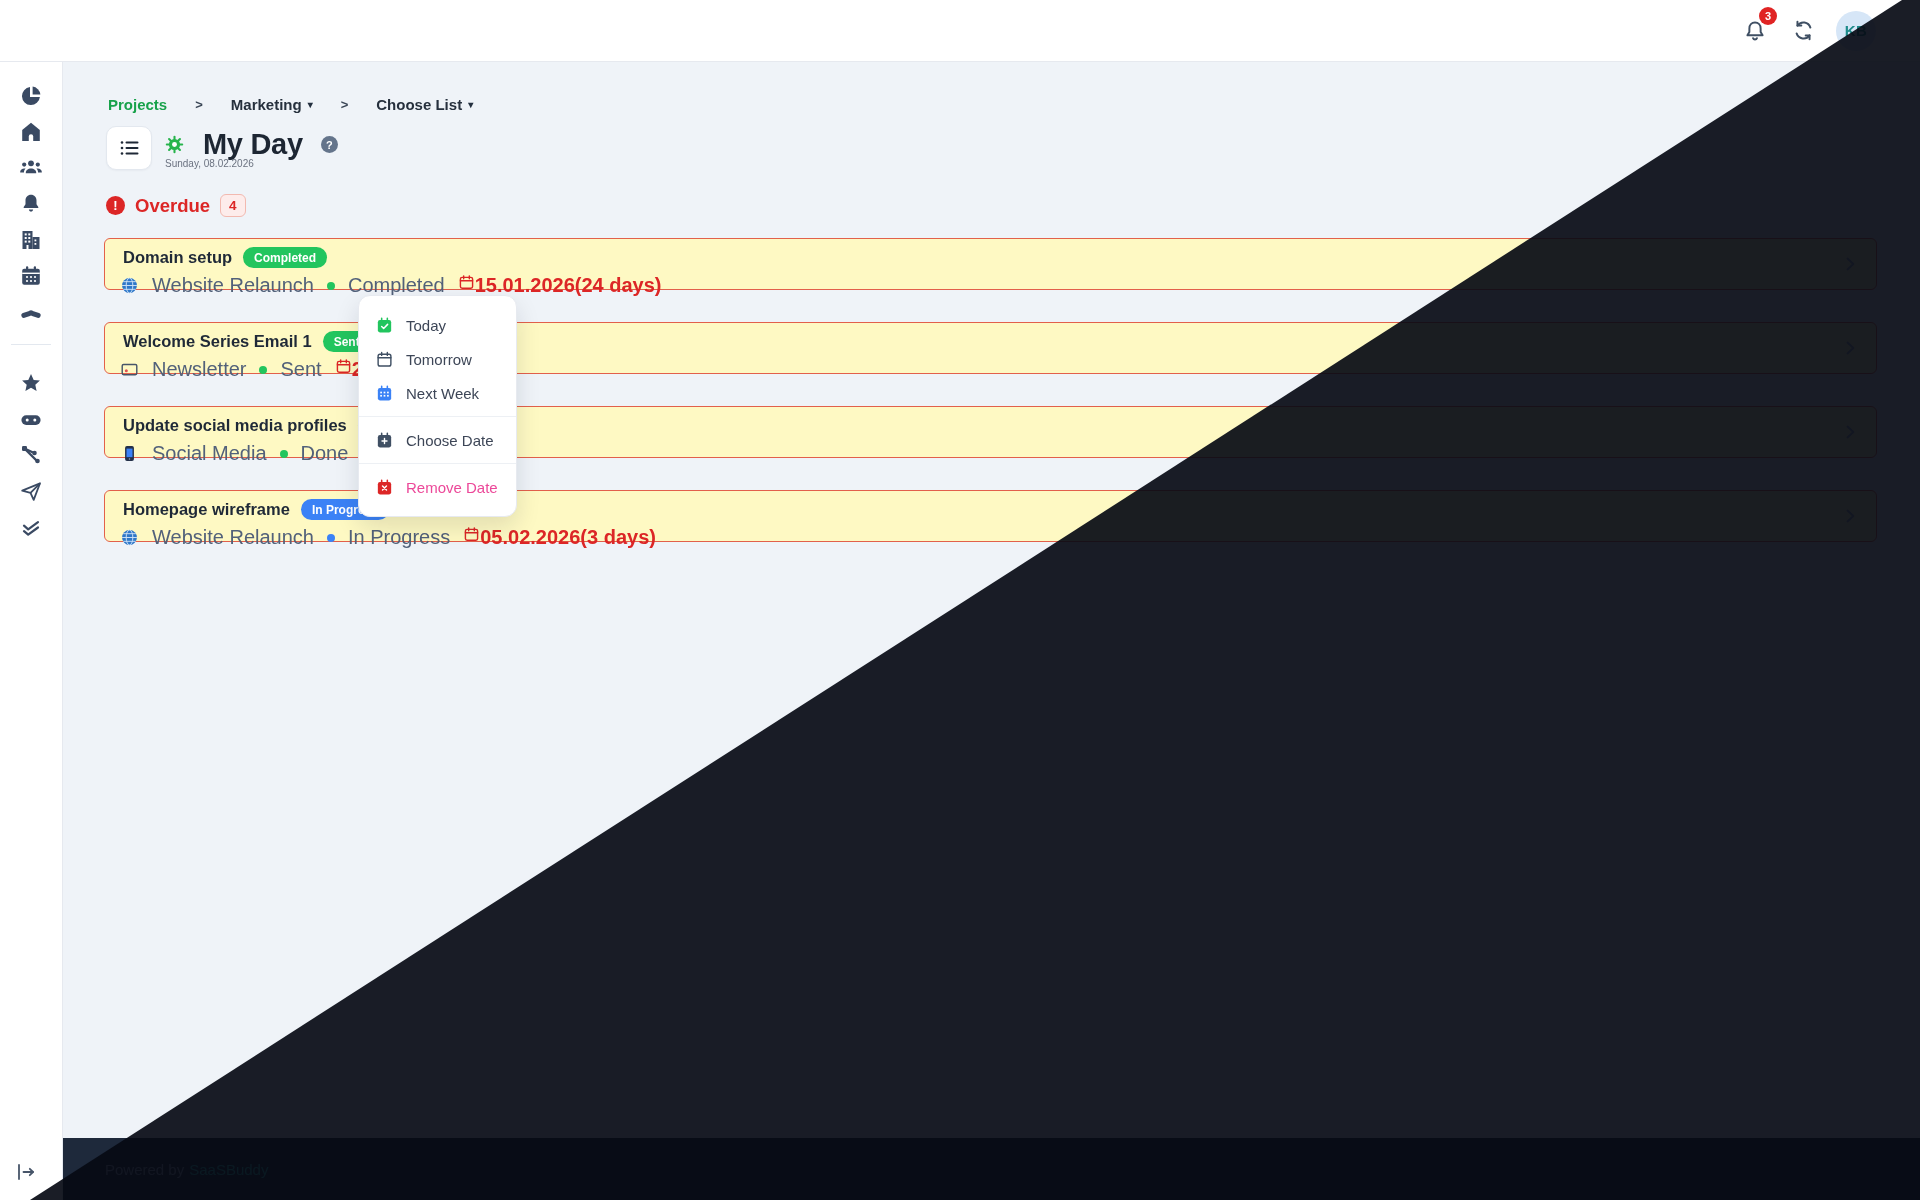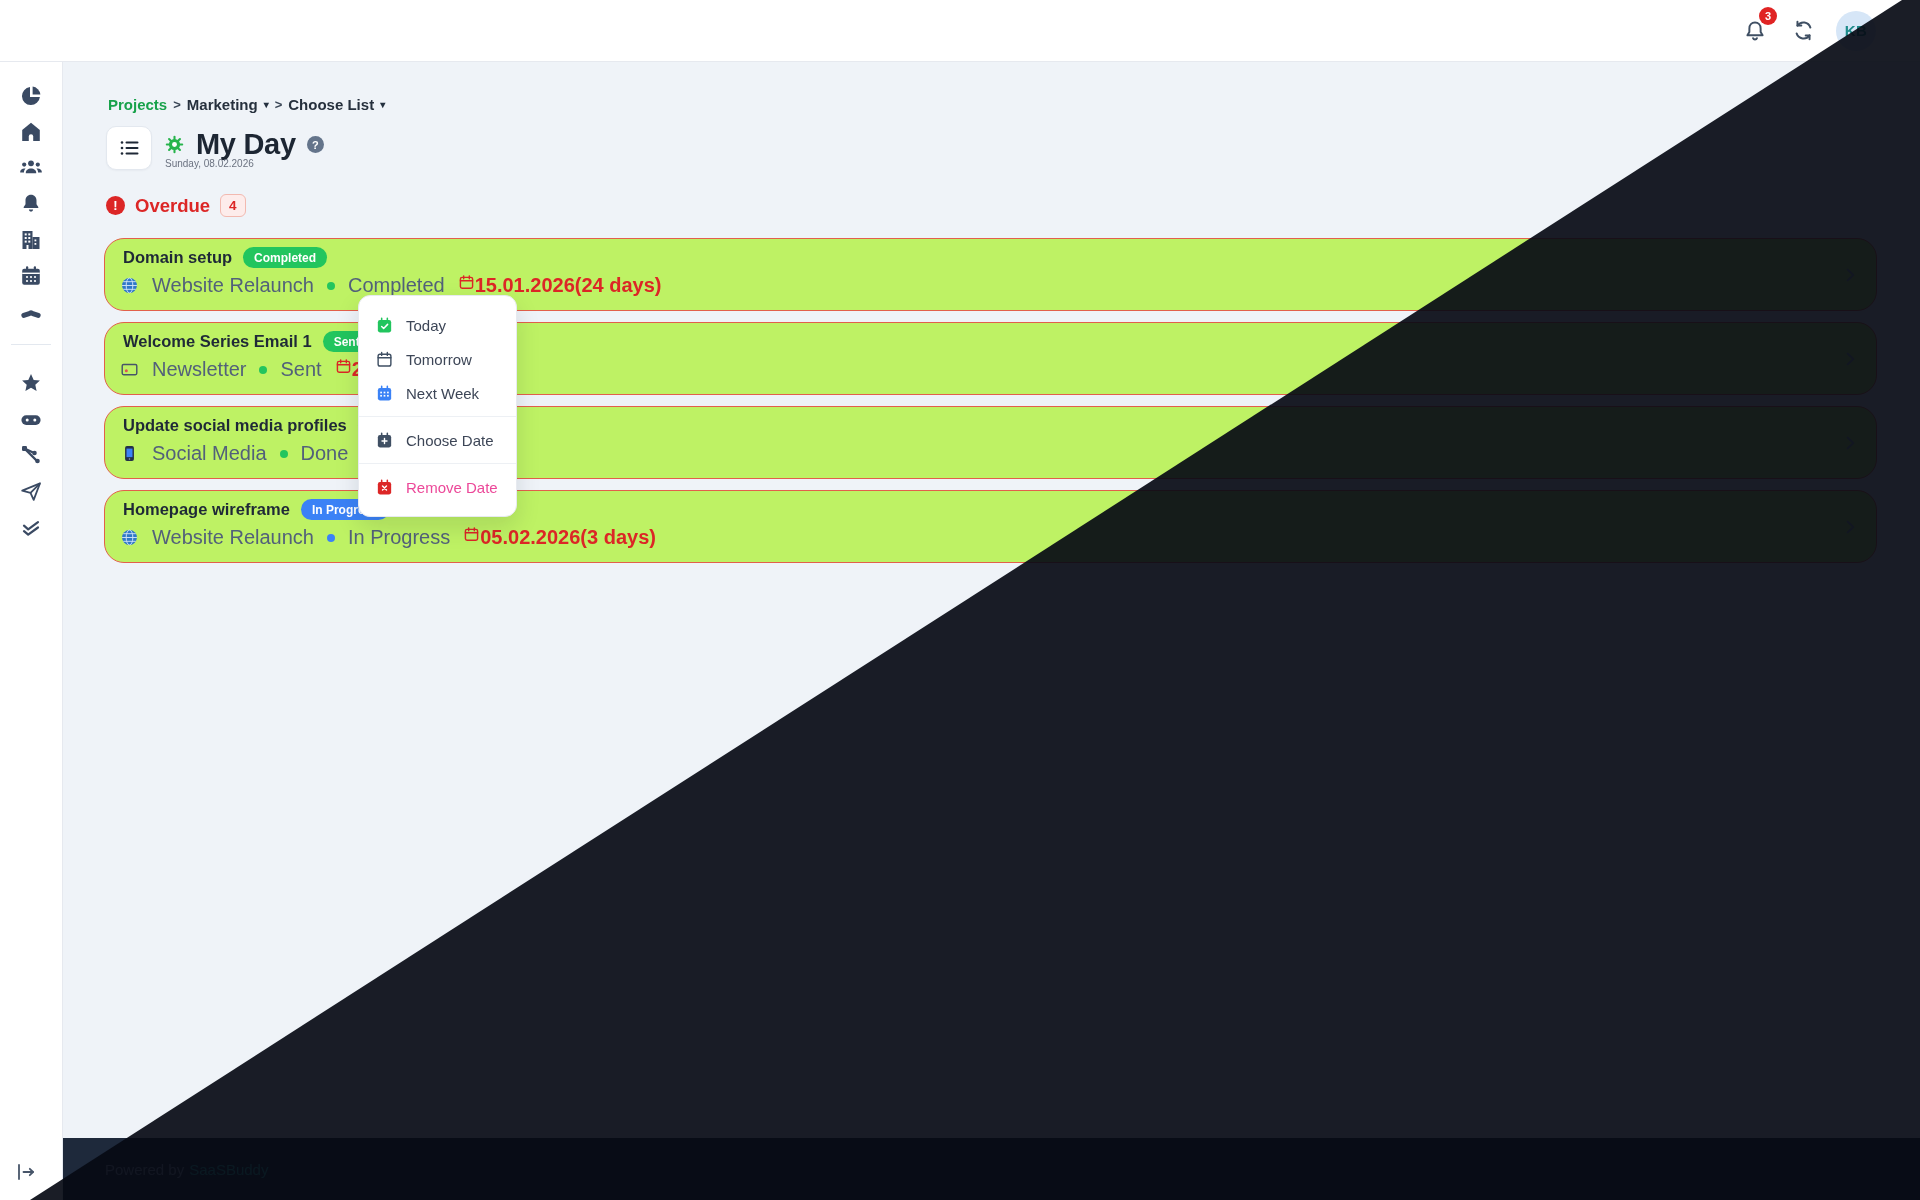--- a/index.html
+++ b/index.html
@@ -20,44 +20,44 @@
           letter-spacing:.5px;cursor:pointer;}
   
   .sidebar{position:absolute;left:0;top:62px;width:63px;bottom:0;background:#ffffff;
            border-right:1px solid #e6e9ef;z-index:4;display:flex;flex-direction:column;
            align-items:center;padding-top:22px;box-sizing:border-box;}
   .side-icon{width:24px;height:24px;margin-bottom:12px;display:flex;align-items:center;
              justify-content:center;cursor:pointer;flex:none;}
   .side-div{width:40px;height:1px;background:#e3e8ef;margin:8px 0 26px 0;flex:none;}
   .side-collapse{position:absolute;left:14px;bottom:14px;width:26px;height:26px;cursor:pointer;}
   
-  .breadcrumb{position:absolute;left:108px;top:96px;display:flex;align-items:center;gap:6px;
+  .breadcrumb{position:absolute;left:108px;top:96px;display:flex;align-items:center;gap:28px;
               font-size:15px;font-weight:bold;color:#26303d;z-index:3;}
   .crumb{cursor:pointer;display:flex;align-items:center;gap:6px;}
   .crumb.green{color:#18a24b;}
   .crumb-sep{color:#3a4656;font-size:13px;font-weight:bold;}
   .caret{font-size:10px;color:#24303f;}
   .list-btn{position:absolute;left:106px;top:126px;width:46px;height:44px;background:#fff;
             border:1px solid #e3e8ef;border-radius:10px;display:flex;align-items:center;
             justify-content:center;cursor:pointer;box-shadow:0 1px 2px rgba(16,24,40,.04);}
-  .title-row{position:absolute;left:164px;top:128px;display:flex;align-items:center;gap:11px;}
+  .title-row{position:absolute;left:164px;top:128px;display:flex;align-items:center;gap:18px;}
   .page-title{font-size:29px;font-weight:800;color:#1d2633;letter-spacing:-.3px;}
   .help-dot{width:17px;height:17px;border-radius:50%;background:#64748b;color:#fff;font-size:11px;
             font-weight:bold;display:flex;align-items:center;justify-content:center;cursor:pointer;}
   .page-sub{position:absolute;left:165px;top:158px;font-size:10px;color:#6b7280;}
   
   .overdue-row{position:absolute;left:106px;top:194px;display:flex;align-items:center;gap:10px;}
   .ov-icon{width:19px;height:19px;border-radius:50%;background:#dc2626;color:#fff;font-size:13px;
            font-weight:bold;display:flex;align-items:center;justify-content:center;}
   .ov-label{font-size:18.5px;font-weight:bold;color:#dc2626;}
   .ov-count{height:21px;padding:0 8px;border-radius:6px;background:#fdeceb;border:1px solid #f2b9b0;
             color:#dc2626;font-size:13.5px;font-weight:bold;display:flex;align-items:center;}
   
-  .card{position:absolute;left:104px;width:1773px;height:73px;background:#bef264;
-        border:1px solid #e2604b;border-radius:20px;box-sizing:border-box;cursor:pointer;}
+  .card{position:absolute;left:104px;width:1773px;height:52px;background:#fef9c3;
+        border:1px solid #e2604b;border-radius:6px;box-sizing:border-box;cursor:pointer;}
   .card-title-row{position:absolute;left:18px;top:8px;display:flex;align-items:center;gap:11px;}
   .card-title{font-size:16.5px;font-weight:bold;color:#1f2937;}
   .pill{height:21px;padding:0 11px;border-radius:999px;color:#fff;font-size:12px;font-weight:bold;
         display:flex;align-items:center;}
   .pill.green{background:#22c55e;}
   .pill.blue{background:#3b82f6;}
   .card-meta{position:absolute;left:15px;top:35px;display:flex;align-items:center;gap:13px;
              font-size:20px;color:#52617a;}
   .meta-dot{width:8px;height:8px;border-radius:50%;flex:none;}
   .meta-dot.green{background:#22c55e;}

